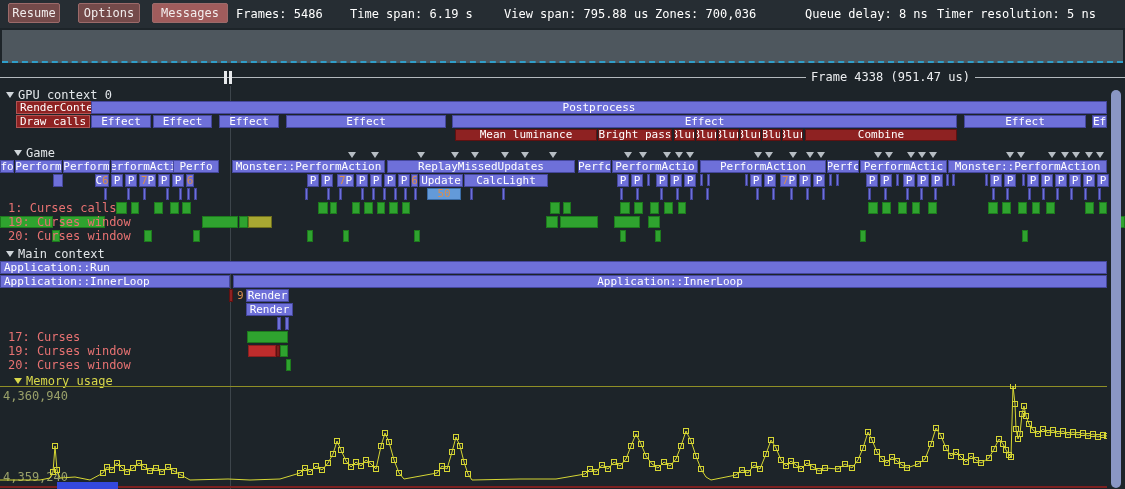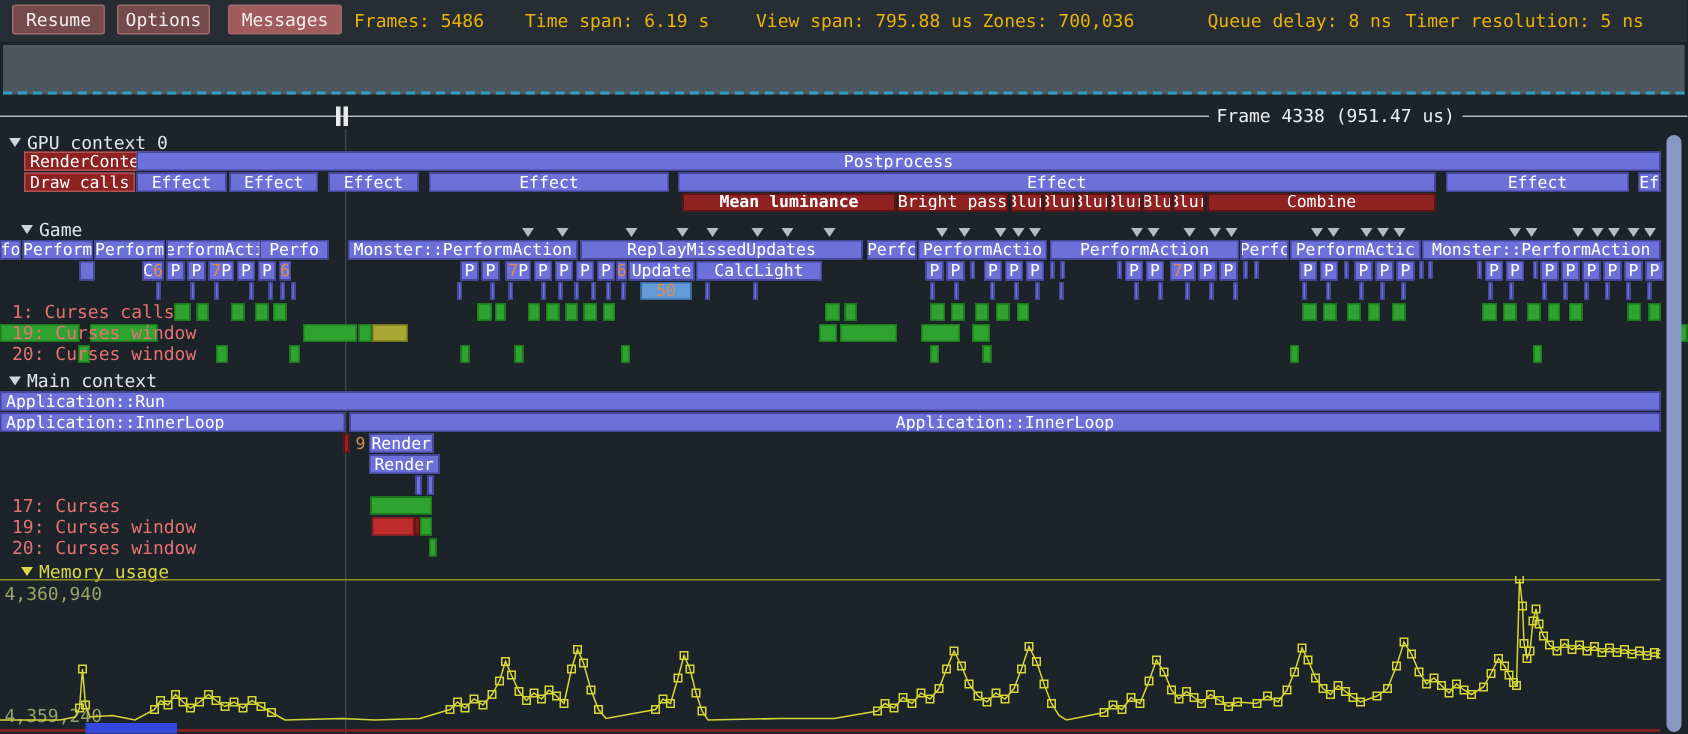--- a/index.html
+++ b/index.html
@@ -10,21 +10,21 @@
     color:#dfe3e6;
   }
   .toolbar{position:absolute;left:0;top:0;width:1125px;height:28px;background:var(--toolbar_bg,#262d33);}
   .btn{
     position:absolute;top:3px;height:20px;box-sizing:border-box;
     background:var(--btn_fill,#744a4a);border:1px solid var(--btn_border,#9c6a6a);
     border-radius:2px;color:#f2eded;font-size:12px;line-height:18px;text-align:center;
     font-family:inherit;padding:0;
   }
   .btn.active{background:var(--btn_active,#a05c5c);}
-  .stat{position:absolute;top:7px;font-size:12px;color:#eab308;white-space:nowrap;}
+  .stat{position:absolute;top:7px;font-size:12px;color:#ffffff;white-space:nowrap;}
   .frames-strip{
     position:absolute;left:2px;top:30px;width:1121px;height:31px;
     background:var(--strip,#4e575e);
     border-bottom:2px dashed var(--strip_dash,#2f9ec9);
   }
   .ruler-line{position:absolute;left:0;top:77px;width:1125px;height:1px;background:var(--ruler,#b4b9bd);}
   .pause-bar{position:absolute;top:71px;width:3px;height:13px;background:#e8eaec;}
   .frame-label{
     position:absolute;top:71px;left:806px;background:var(--bg,#1d2429);
     padding:0 5px;font-size:12px;color:#eceef0;white-space:nowrap;line-height:13px;
@@ -57,21 +57,21 @@
   .memline-top{position:absolute;left:0;top:386px;width:1107px;height:1px;background:var(--plot_line_dim,#8f8f26);}
   .memline-bottom{position:absolute;left:0;top:486px;width:1107px;height:2px;background:var(--bottom_red,#7c2020);}
   .hscroll{position:absolute;left:57px;top:482px;width:61px;height:7px;background:var(--hscroll_blue,#3448dd);}
   .vscroll{position:absolute;left:1111px;top:90px;width:10px;height:398px;border-radius:5px;background:var(--scrollbar,#8a96c4);}
   #memplot{position:absolute;left:0;top:384px;}
 </style>
 </head>
 <body>
 
 <div class="toolbar">
-  <button class="btn" id="btn0" style="left: 8px; width: 62px;">Resume</button>
+  <button class="btn" id="btn0" style="left: 8px; width: 52px;">Resume</button>
   <button class="btn" id="btn1" style="left: 78px; width: 62px;">Options</button>
   <button class="btn active" id="btn2" style="left: 152px; width: 76px;">Messages</button>
   <span class="stat" style="left:236px">Frames: 5486</span>
   <span class="stat" style="left:350px">Time span: 6.19 s</span>
   <span class="stat" style="left:504px">View span: 795.88 us</span>
   <span class="stat" style="left:655px">Zones: 700,036</span>
   <span class="stat" style="left:805px">Queue delay: 8 ns</span>
   <span class="stat" style="left:937px">Timer resolution: 5 ns</span>
 </div>
 
@@ -94,21 +94,21 @@
     <div class="zone redz left" style="left:16px;width:74px">Draw calls</div>
   <div class="zone purple" style="left: 91px; width: 60px;">Effect</div>
       <div class="zone purple" style="left: 153px; width: 59px;">Effect</div>
       <div class="zone purple" style="left: 219px; width: 60px;">Effect</div>
       <div class="zone purple" style="left: 286px; width: 160px;">Effect</div>
       <div class="zone purple" style="left: 452px; width: 505px;">Effect</div>
       <div class="zone purple" style="left: 964px; width: 122px;">Effect</div>
       <div class="zone purple" style="left: 1092px; width: 15px;">Ef</div>
     </div>
   <div class="row" id="row-postfx" style="top:129px;height:12px">
-      <div class="zone redz2" style="left: 455px; width: 142px; height: 12px; font-weight: bold;">Mean luminance</div>
+      <div class="zone redz2" style="left: 455px; width: 142px; height: 12px;">Mean luminance</div>
       <div class="zone redz2" style="left: 598px; width: 74px; height: 12px;">Bright pass</div>
       <div class="zone redz2" style="left: 674px; width: 21px; height: 12px;">Blur</div>
       <div class="zone redz2" style="left: 696px; width: 21px; height: 12px;">Blur</div>
       <div class="zone redz2" style="left: 718px; width: 21px; height: 12px;">Blur</div>
       <div class="zone redz2" style="left: 740px; width: 21px; height: 12px;">Blur</div>
       <div class="zone redz2" style="left: 762px; width: 19px; height: 12px;">Blu</div>
       <div class="zone redz2" style="left: 782px; width: 21px; height: 12px;">Blur</div>
       <div class="zone redz2" style="left: 805px; width: 152px; height: 12px;">Combine</div>
     </div>
 

